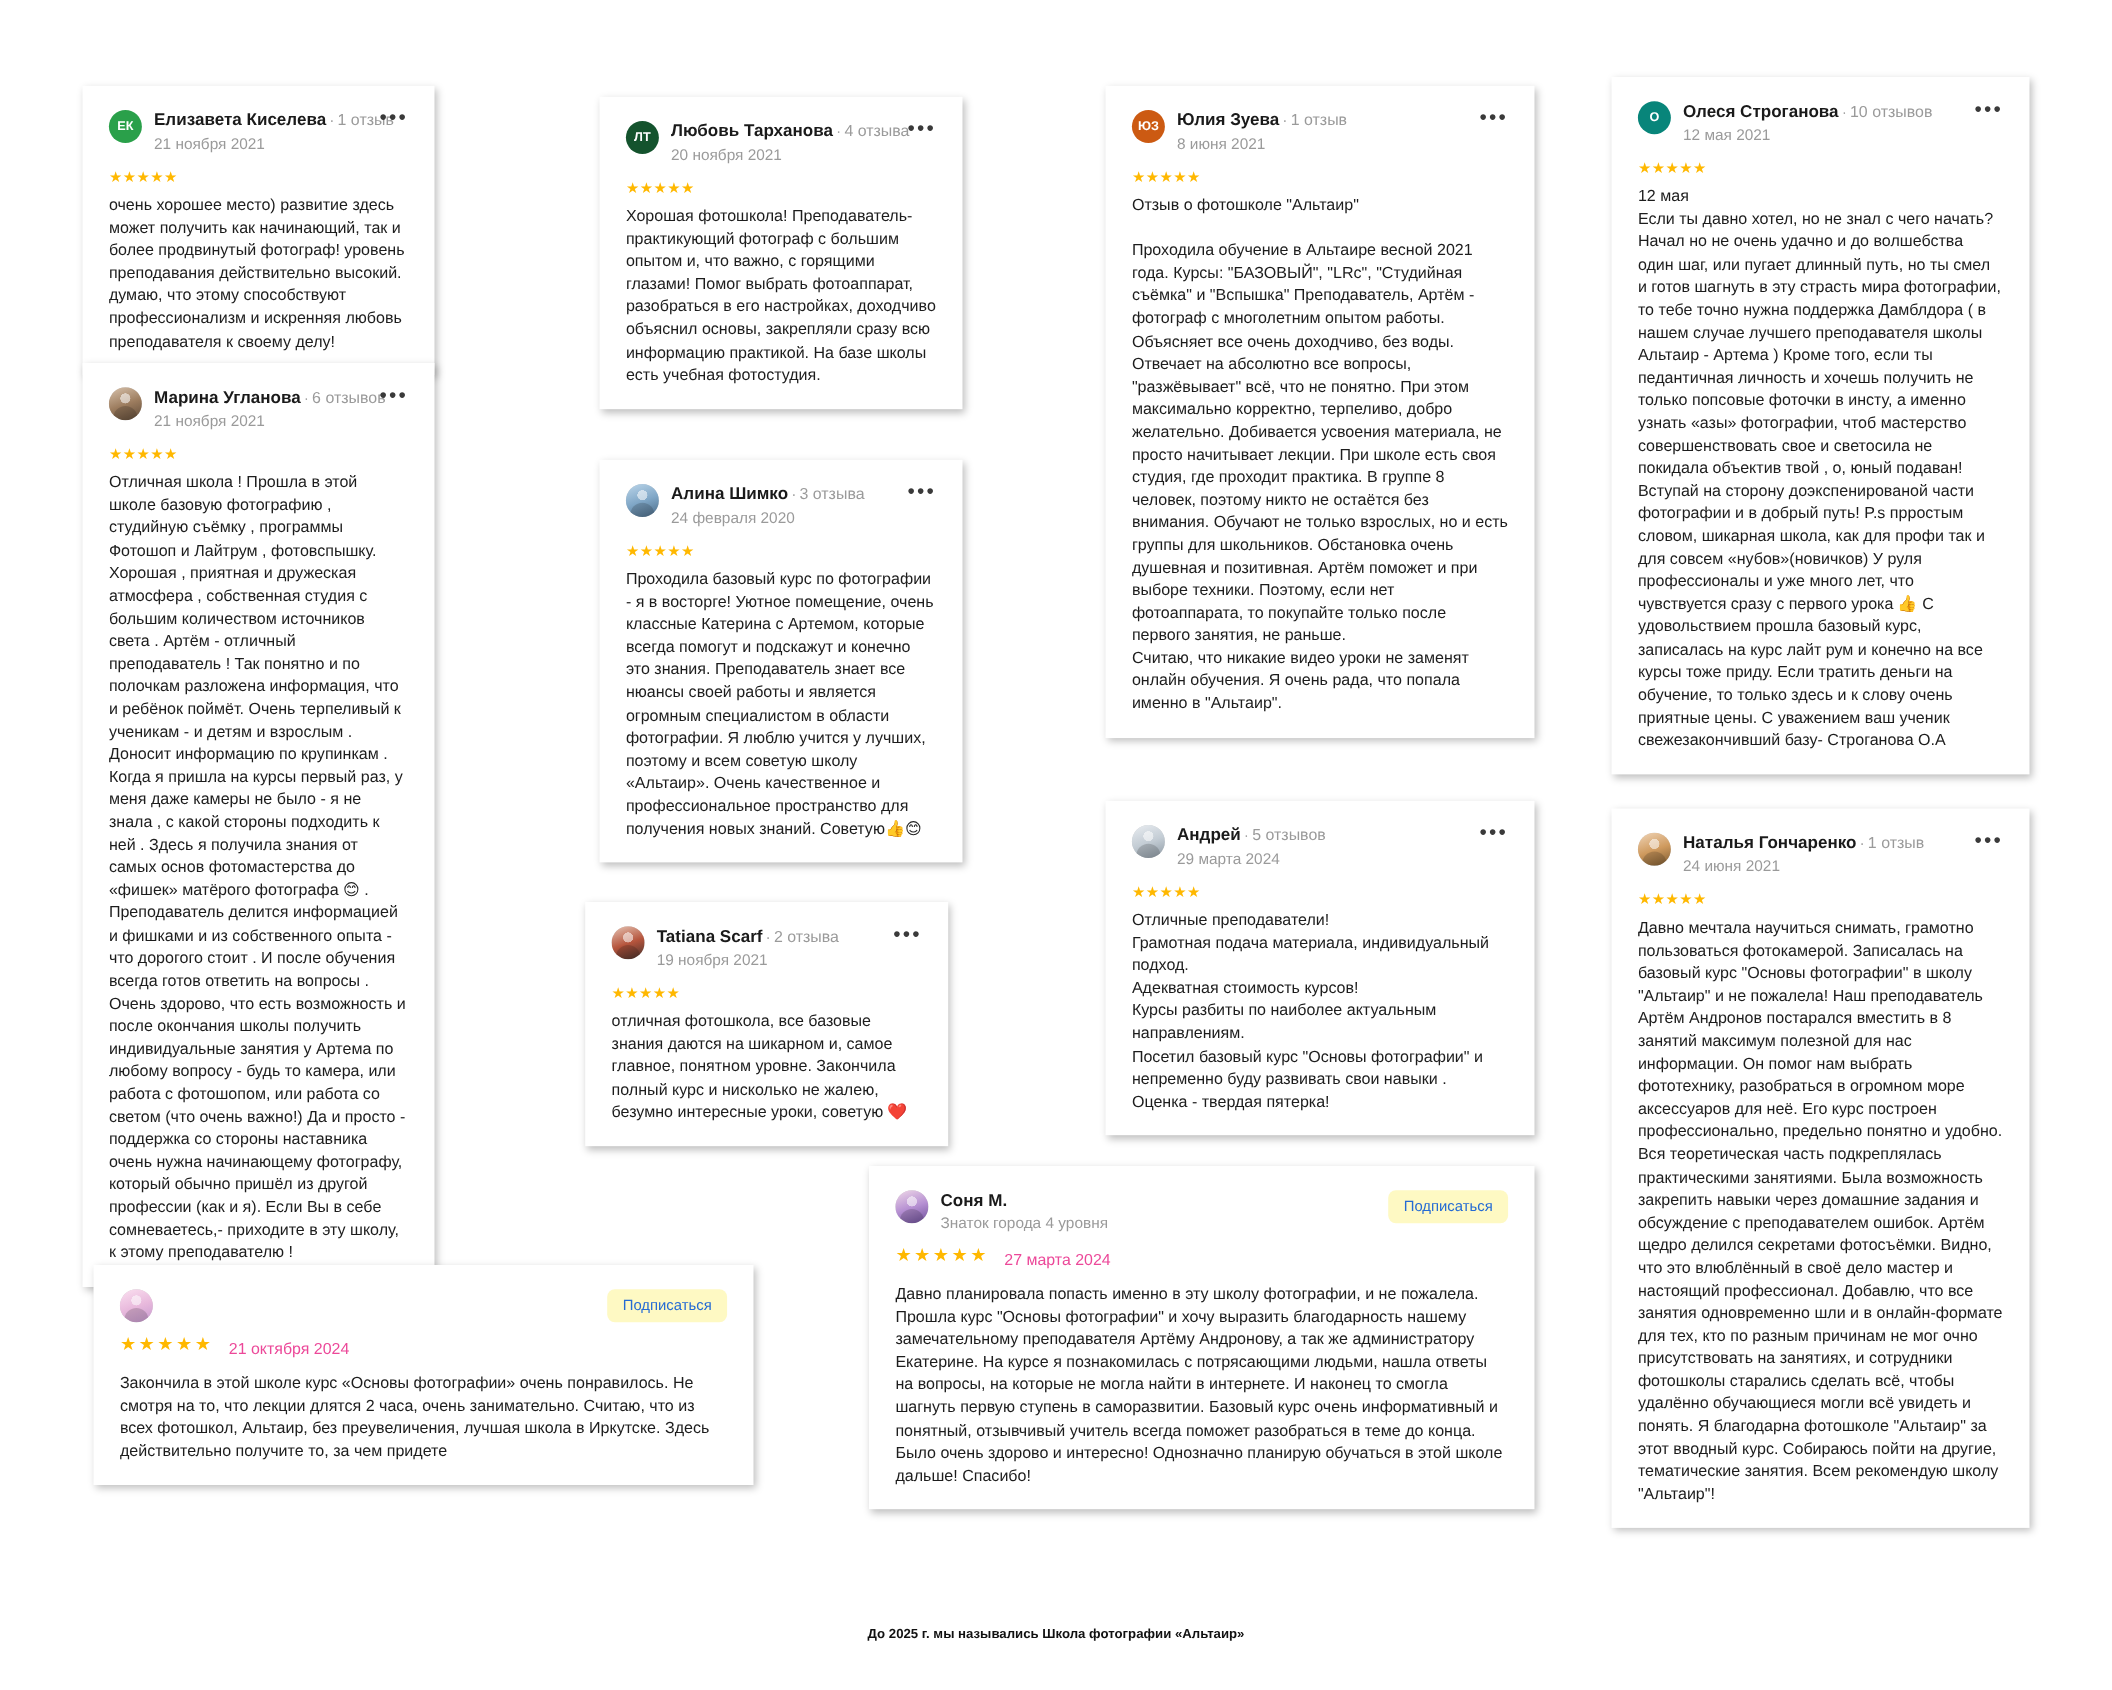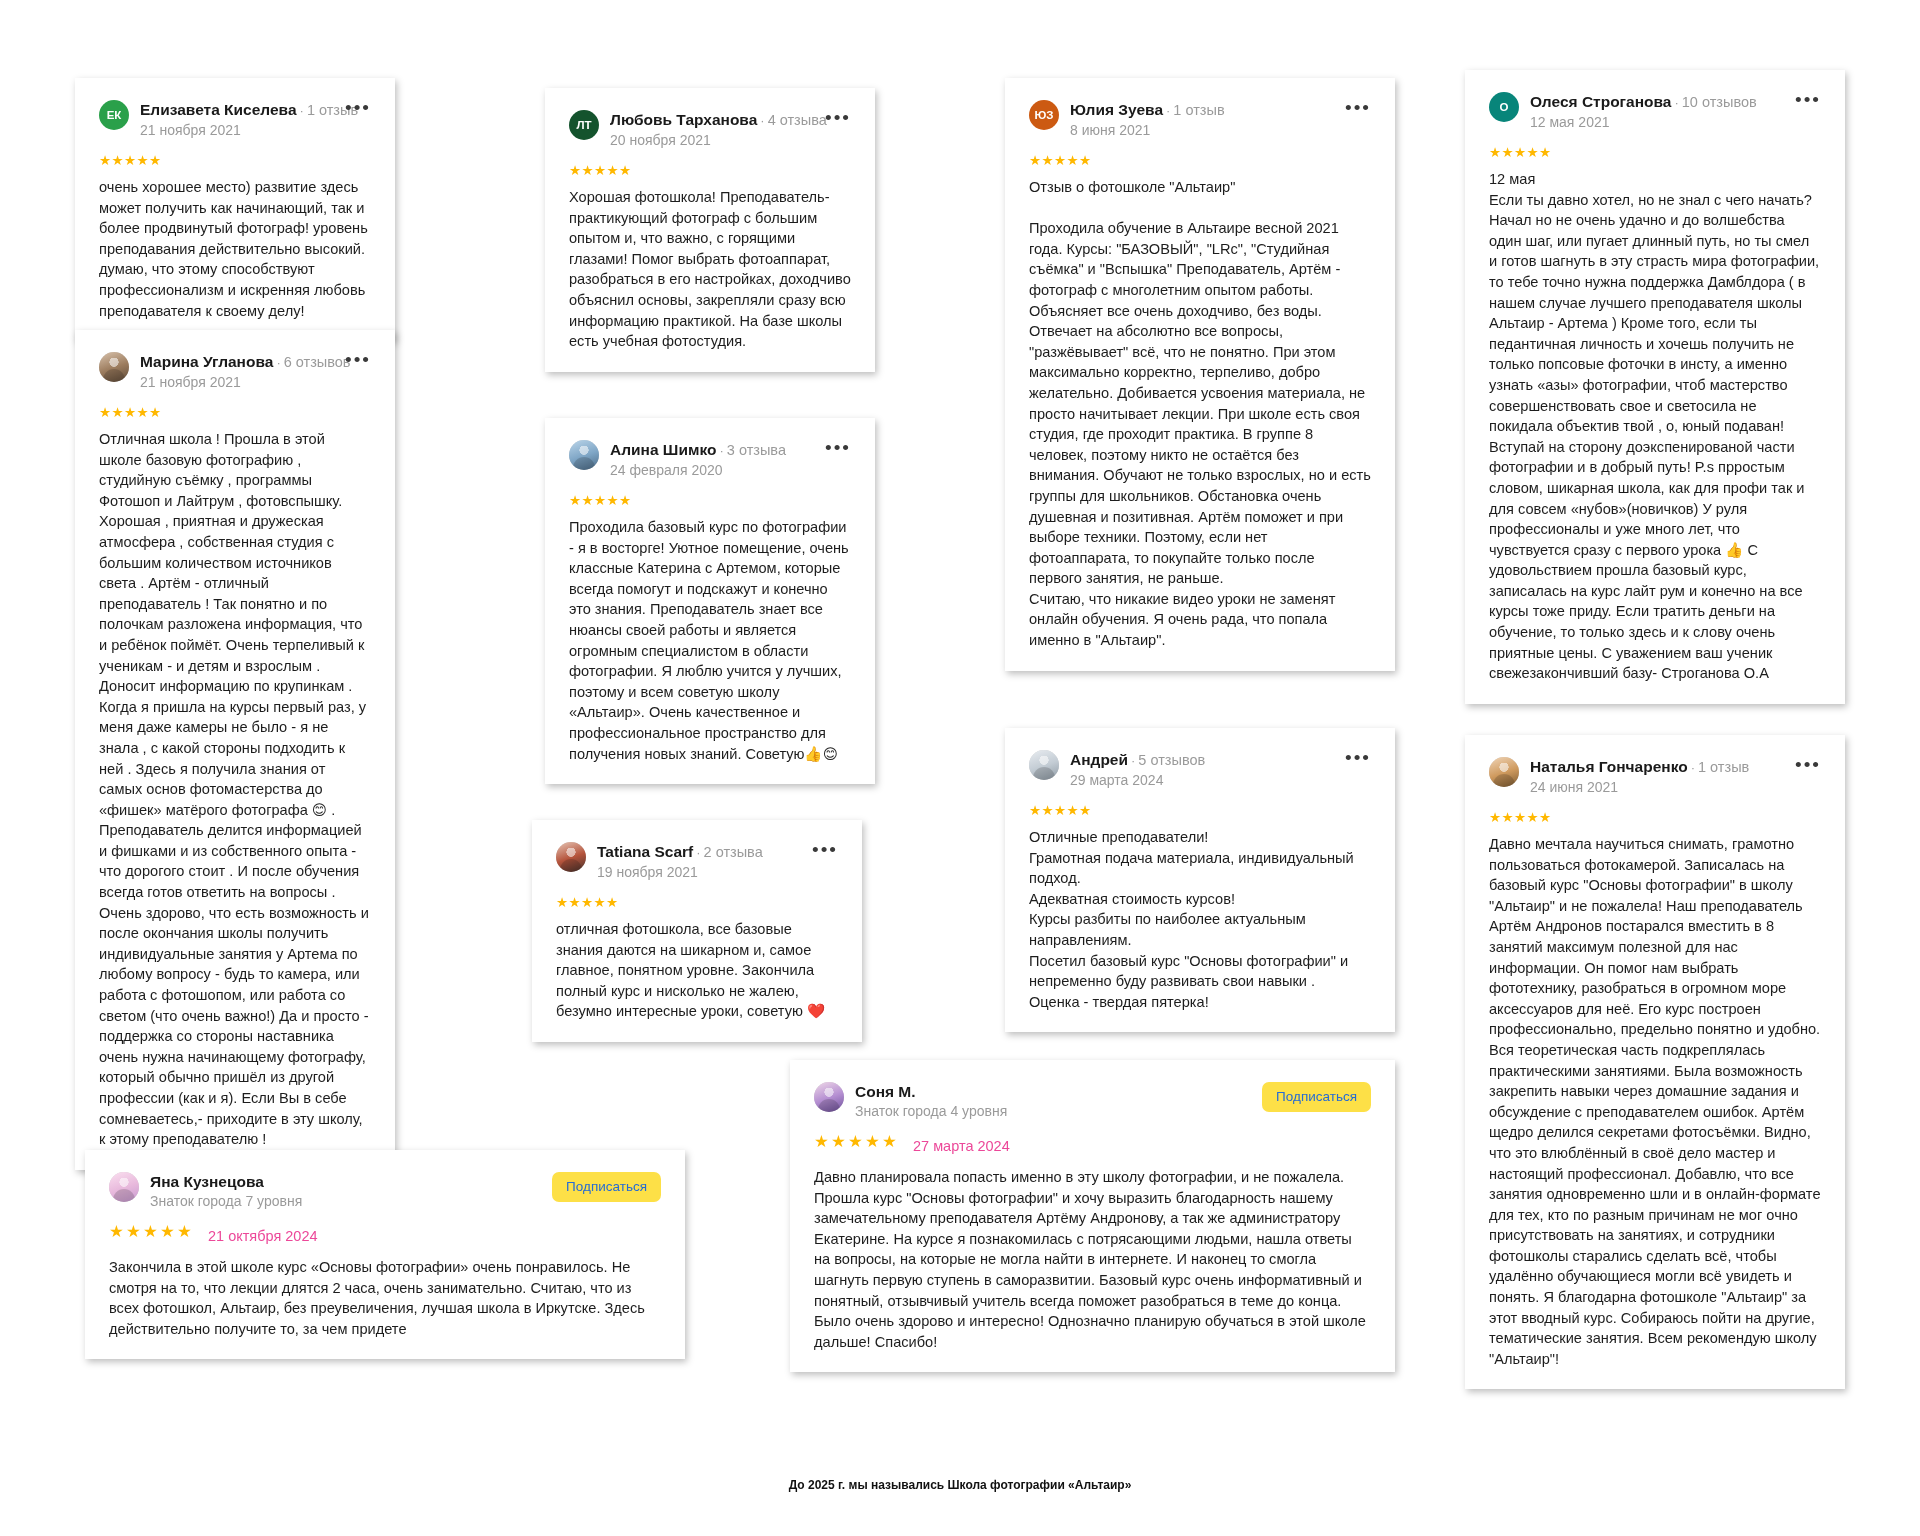--- a/index.html
+++ b/index.html
@@ -106,21 +106,21 @@
     letter-spacing: 2px;
     margin-left: auto;
     padding-left: 8px;
     align-self: flex-start;
     margin-top: 2px;
   }
 
   .subscribe {
     flex: 0 0 auto;
     margin-left: auto;
-    background: #fde047;
+    background: #fef9c3;
     color: #256bd4;
     font-size: 13.5px;
     border-radius: 7px;
     padding: 8px 14px;
     line-height: 14px;
     white-space: nowrap;
     border: none;
     font-family: inherit;
     cursor: pointer;
   }
@@ -194,26 +194,20 @@
       </div>
       <div class="kebab">•••</div>
     </div>
     <div class="stars">★★★★★</div>
     <div class="body">Отличная школа ! Прошла в этой школе базовую фотографию , студийную съёмку , программы Фотошоп и Лайтрум , фотовспышку. Хорошая , приятная и дружеская атмосфера , собственная студия с большим количеством источников света . Артём - отличный преподаватель ! Так понятно и по полочкам разложена информация, что и ребёнок поймёт. Очень терпеливый к ученикам - и детям и взрослым . Доносит информацию по крупинкам . Когда я пришла на курсы первый раз, у меня даже камеры не было - я не знала , с какой стороны подходить к ней . Здесь я получила знания от самых основ фотомастерства до «фишек» матёрого фотографа 😊 . Преподаватель делится информацией и фишками и из собственного опыта - что дорогого стоит . И после обучения всегда готов ответить на вопросы . Очень здорово, что есть возможность и после окончания школы получить индивидуальные занятия у Артема по любому вопросу - будь то камера, или работа с фотошопом, или работа со светом (что очень важно!) Да и просто - поддержка со стороны наставника очень нужна начинающему фотографу, который обычно пришёл из другой профессии (как и я). Если Вы в себе сомневаетесь,- приходите в эту школу, к этому преподавателю !</div>
   </div>
 
   <div class="card" style="left:85px; top:1150px; width:600px;">
     <div class="card-head">
       <div class="avatar photo" style="--c1:#fbe0f0; --c2:#e8b9dc; --c3:#c79ad0;"></div>
-      <div class="head-texts">
-        <div class="name-line">
-          <span class="uname">Яна Кузнецова</span>
-        </div>
-        <div class="sub">Знаток города 7 уровня</div>
-      </div>
       <button class="subscribe">Подписаться</button>
     </div>
     <div class="rating-row">
       <span class="stars big">★★★★★</span>
       <span class="rdate">21 октября 2024</span>
     </div>
     <div class="body">Закончила в этой школе курс «Основы фотографии» очень понравилось. Не смотря на то, что лекции длятся 2 часа, очень занимательно. Считаю, что из всех фотошкол, Альтаир, без преувеличения, лучшая школа в Иркутске. Здесь действительно получите то, за чем придете</div>
   </div>
 
   <div class="card" style="left:545px; top:88px; width:330px;">

